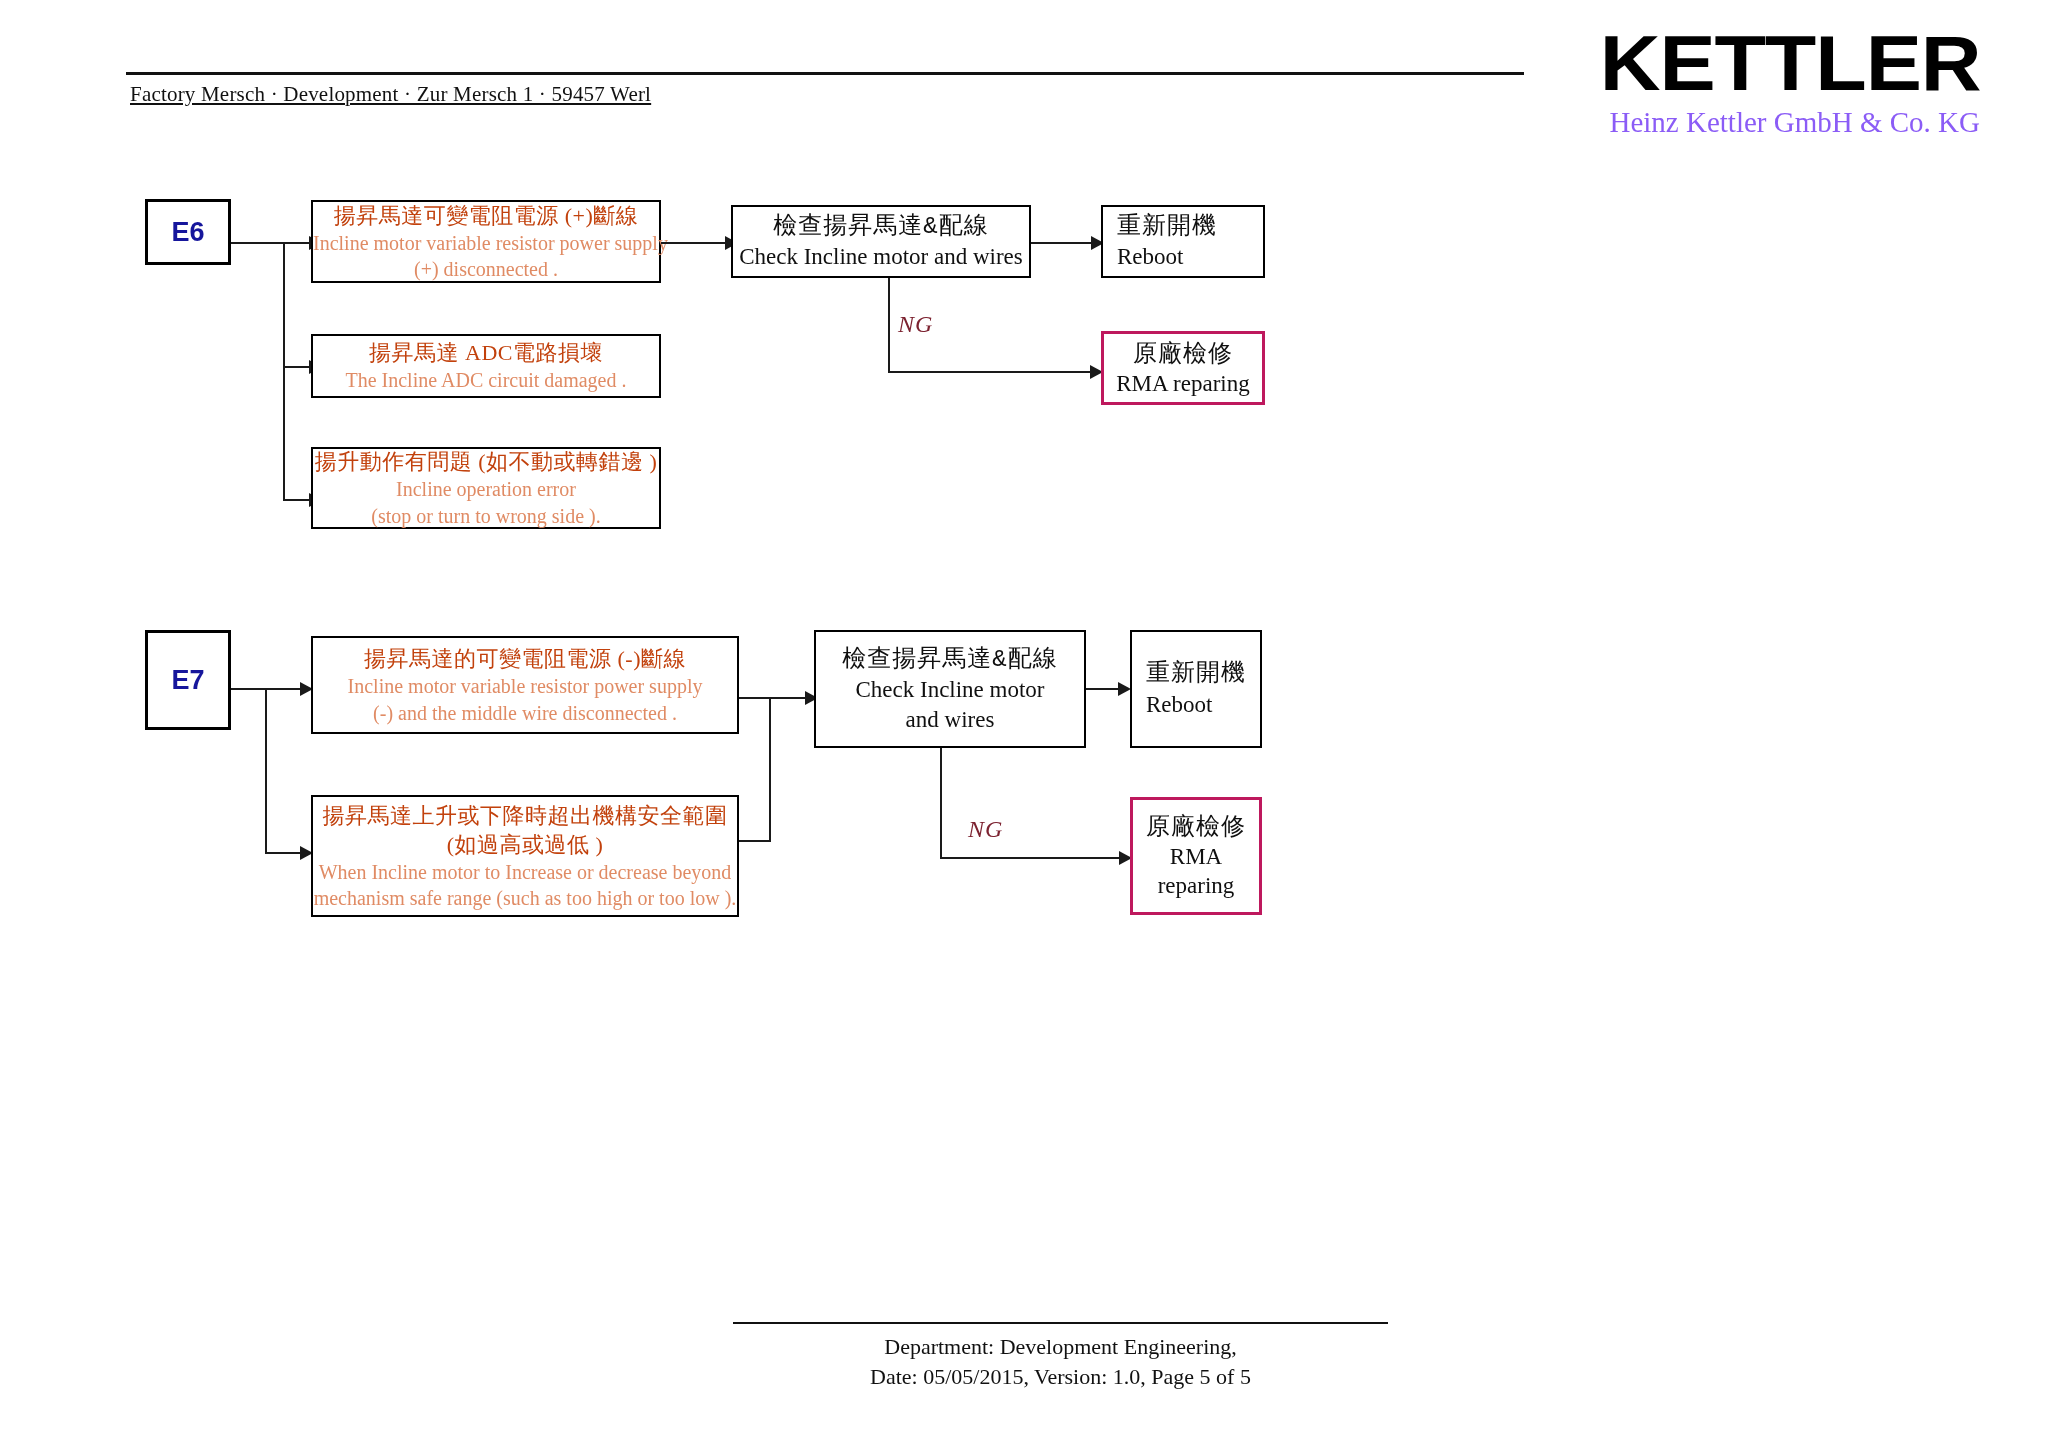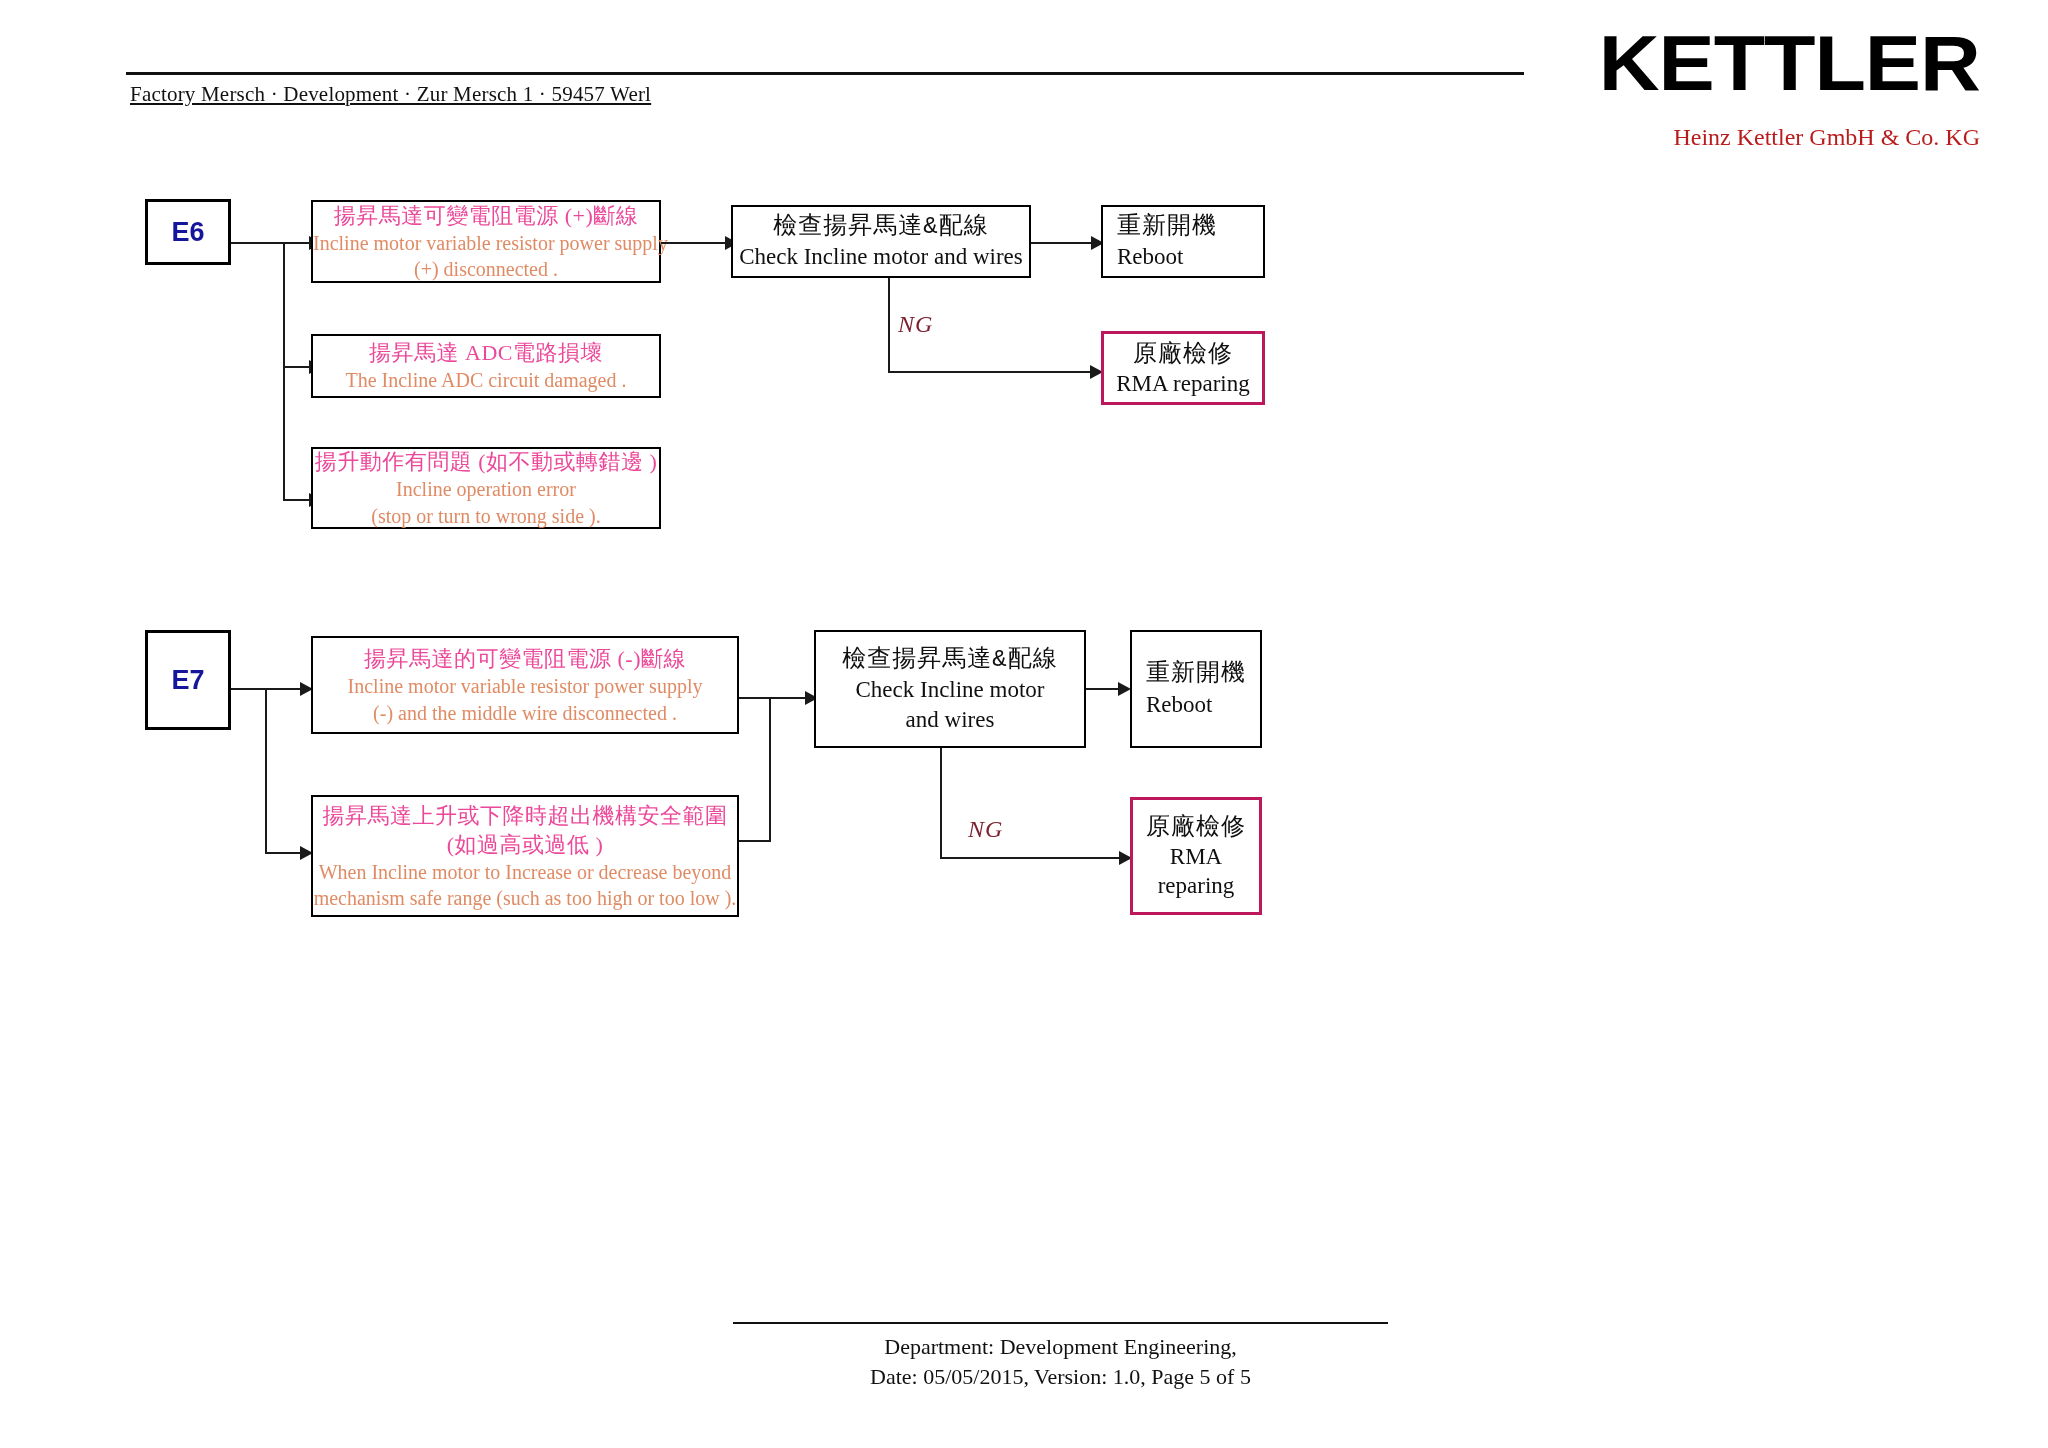--- a/index.html
+++ b/index.html
@@ -54,24 +54,24 @@
     font-weight: 700;
     font-size: 78px;
     line-height: .92;
     letter-spacing: -1px;
     transform: scaleX(1.08);
     transform-origin: right center;
     color: #000;
     white-space: nowrap;
   }
   .logo-company {
-    margin-top: 24px;
-    font-size: 24px;
+    margin-top: 6px;
+    font-size: 29px;
     white-space: nowrap;
-    color: #b91c1c;
+    color: #8b5cf6;
   }
 
   
   .box {
     position: absolute;
     box-sizing: border-box;
     border: 2px solid #000;
     background: #fff;
     display: flex;
     flex-direction: column;
@@ -90,21 +90,21 @@
     font-size: 27px;
     color: #16169c;
   }
 
   .fault-box .ln {
     color: #e08b64;
     font-size: 20px;
     line-height: 1.32;
   }
   .fault-box .cjk {
-    color: #ec4899;
+    color: #c2410c;
     font-size: 22px;
     letter-spacing: .5px;
   }
 
   .action-box .ln {
     color: #101010;
     font-size: 23px;
     line-height: 1.3;
   }
   .action-box .cjk { font-size: 24px; letter-spacing: 1px; font-family: Liberation Mono, monospace; }

